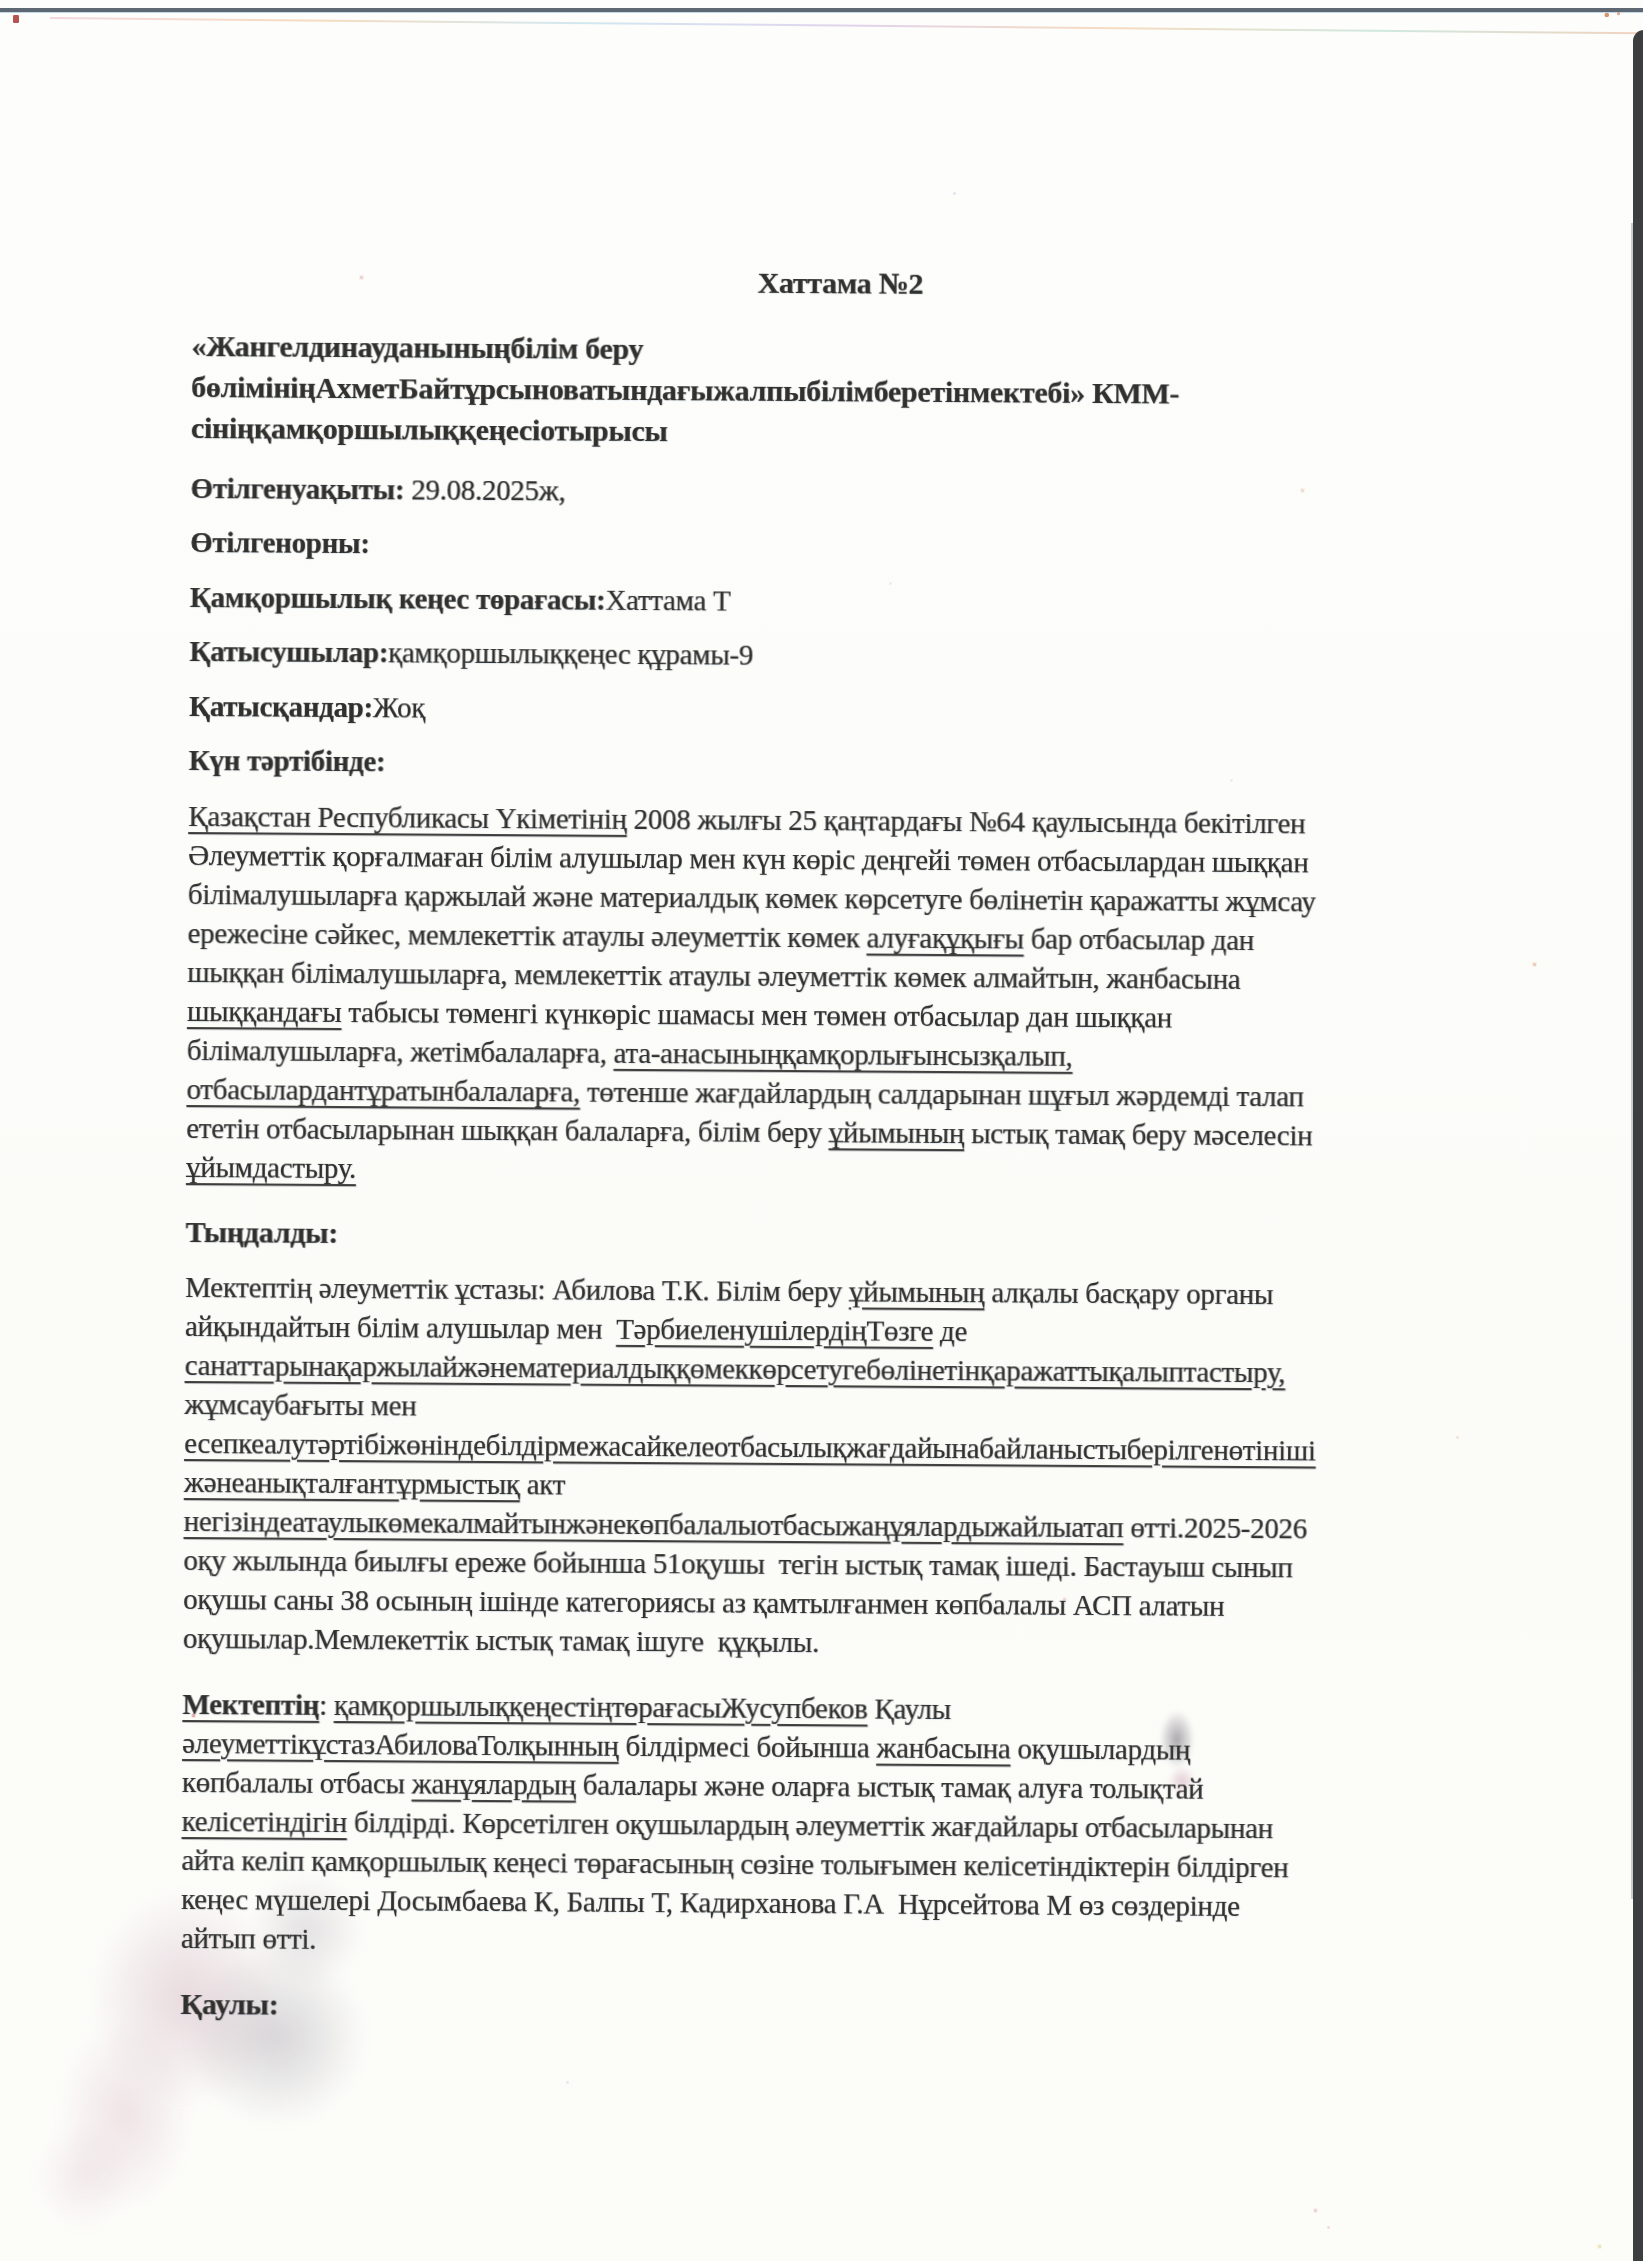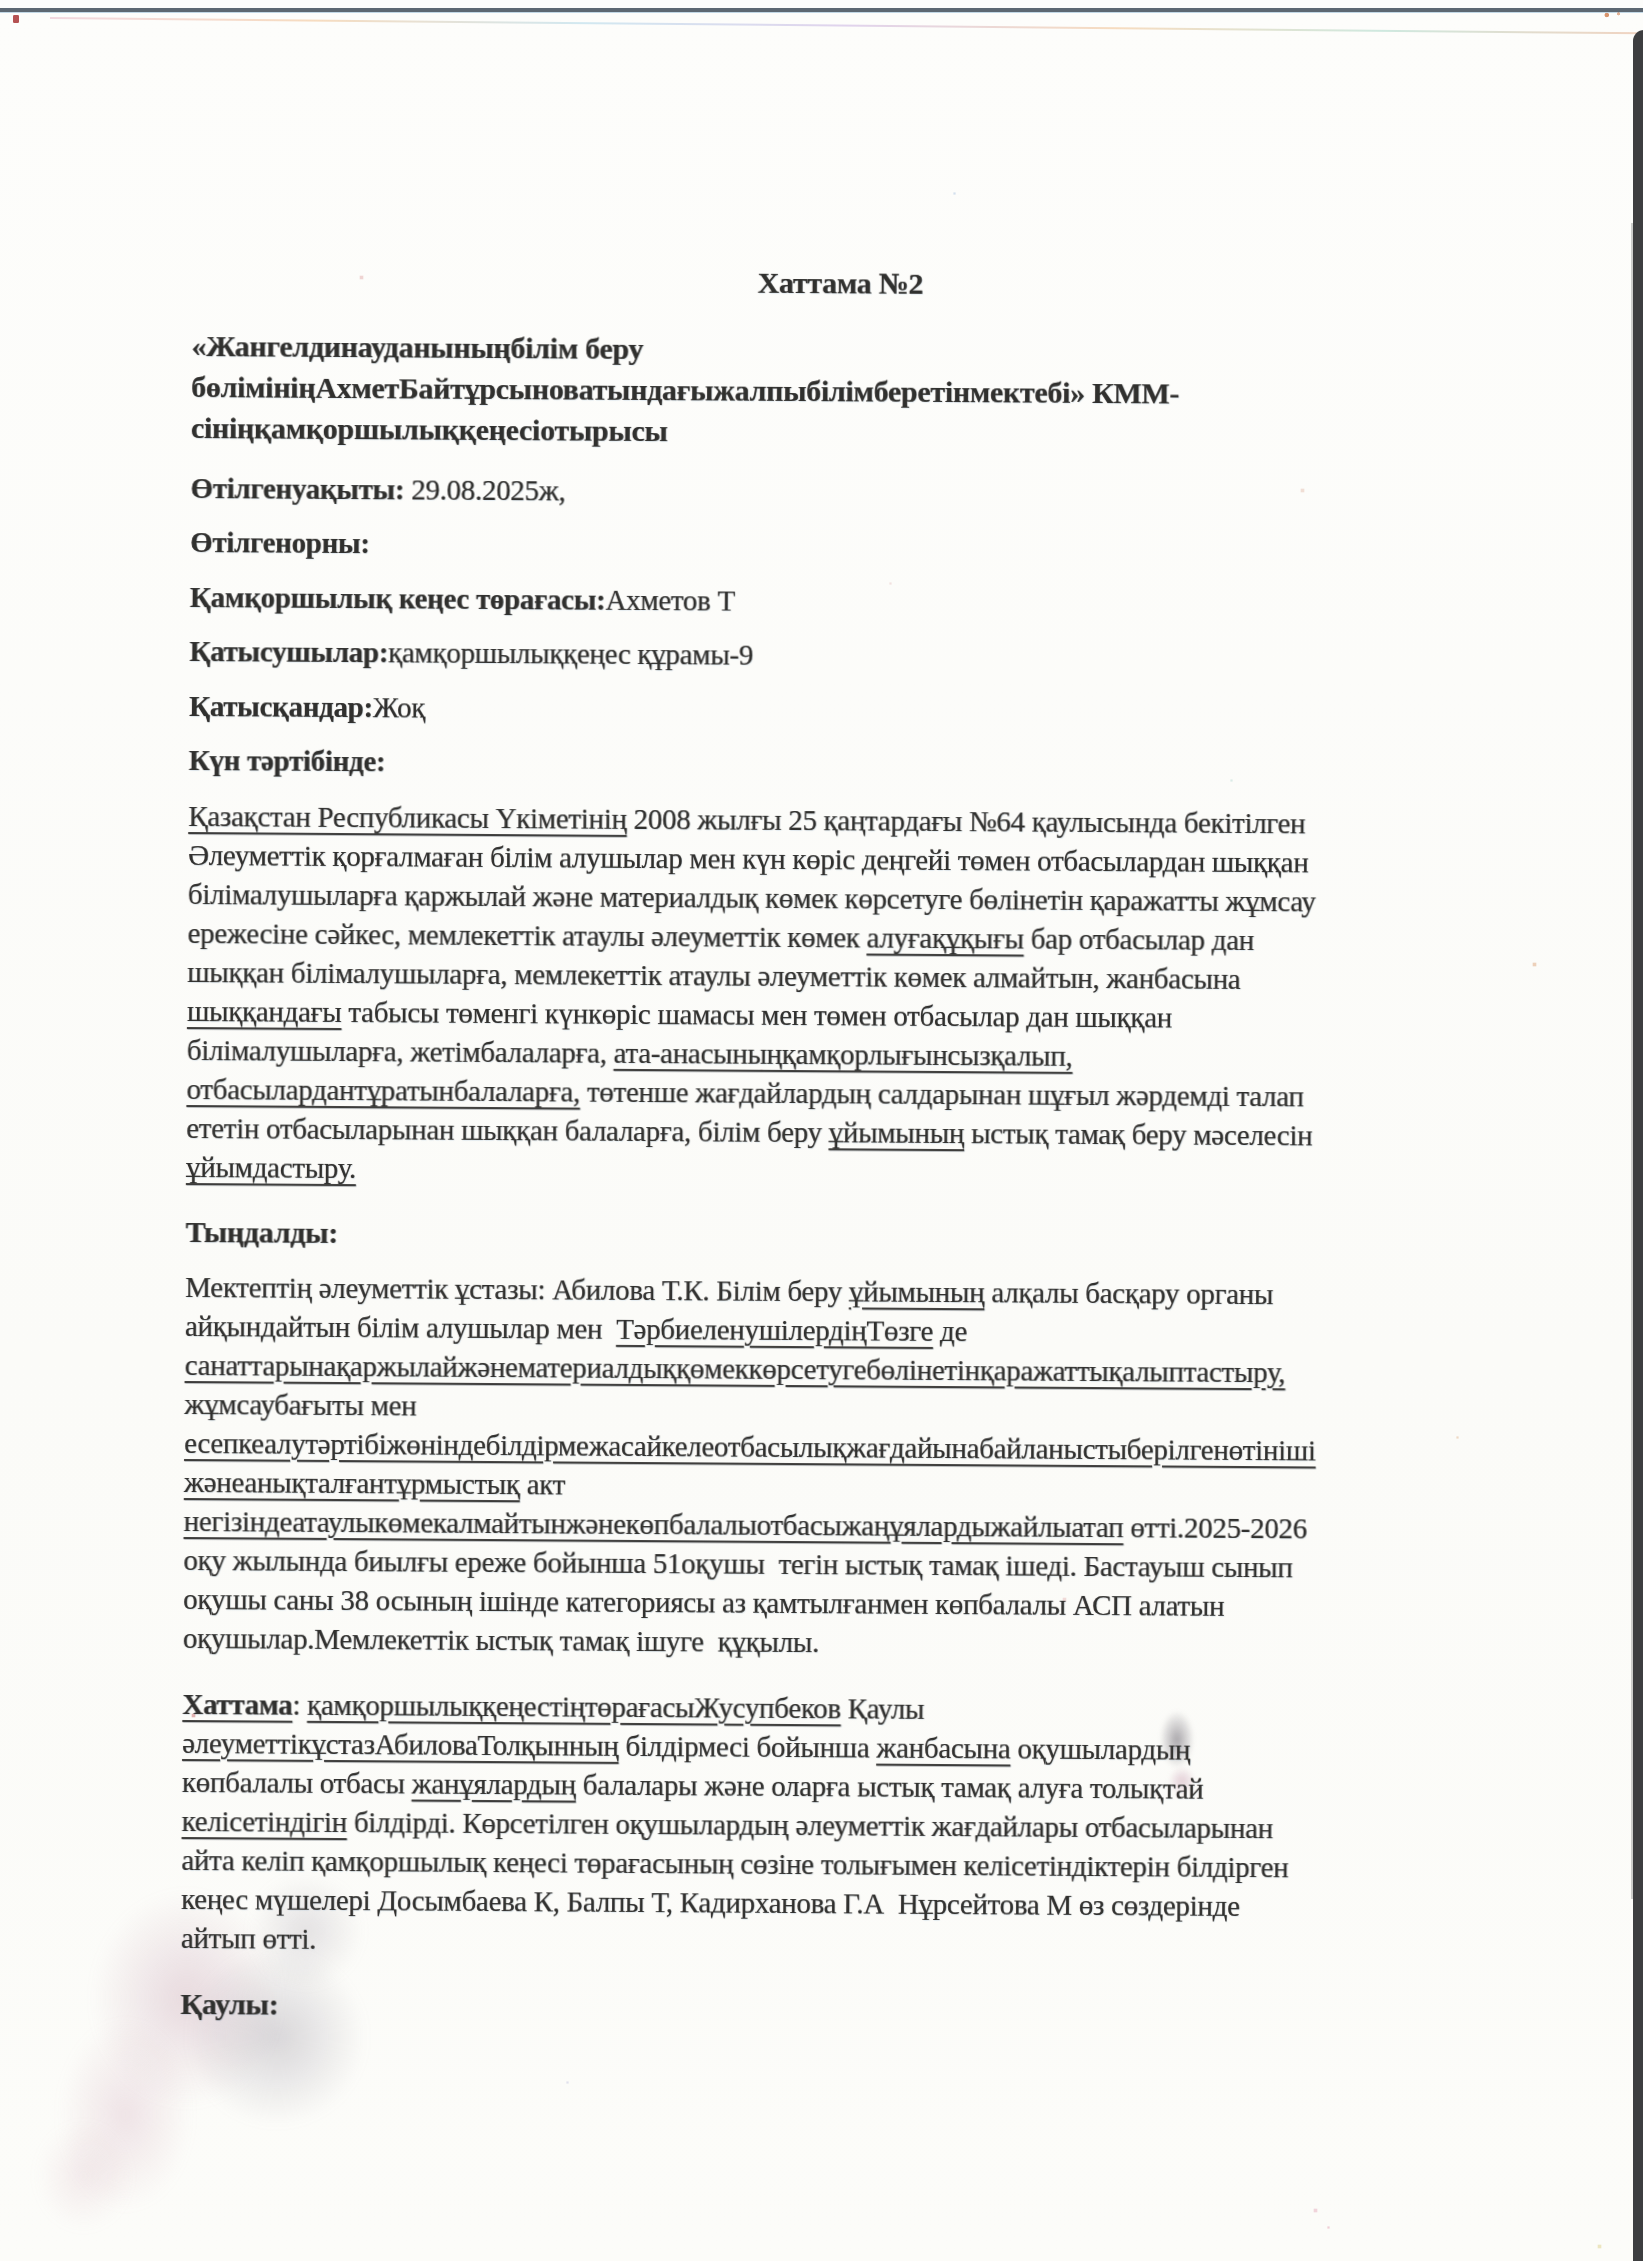--- a/index.html
+++ b/index.html
@@ -89,21 +89,21 @@
 
     <h1 class="title">Хаттама №2</h1>
 
     <p class="org-heading">«Жангелдинауданыныңбілім беру
 бөлімініңАхметБайтұрсыноватындағыжалпыбілімберетінмектебі» КММ-
 сініңқамқоршылыққеңесіотырысы</p>
 
     <div class="meta">
       <p class="meta-row"><span class="lbl">Өтілгенуақыты:</span><span> 29.08.2025ж,</span></p>
       <p class="meta-row"><span class="lbl">Өтілгенорны:</span><span></span></p>
-      <p class="meta-row"><span class="lbl">Қамқоршылық кеңес төрағасы:</span><span>Ахметов Т</span></p>
+      <p class="meta-row"><span class="lbl">Қамқоршылық кеңес төрағасы:</span><span>Хаттама Т</span></p>
       <p class="meta-row"><span class="lbl">Қатысушылар:</span><span>қамқоршылыққеңес құрамы-9</span></p>
       <p class="meta-row"><span class="lbl">Қатысқандар:</span><span>Жоқ</span></p>
       <p class="meta-row"><span class="lbl">Күн тәртібінде:</span><span></span></p>
     </div>
 
     <p class="para"><span class="u">Қазақстан Республикасы Үкіметінің</span><span> 2008 жылғы 25 қаңтардағы №64 қаулысында бекітілген
 Әлеуметтік қорғалмаған білім алушылар мен күн көріс деңгейі төмен отбасылардан шыққан
 білімалушыларға қаржылай және материалдық көмек көрсетуге бөлінетін қаражатты жұмсау
 ережесіне сәйкес, мемлекеттік атаулы әлеуметтік көмек </span><span class="u">алуғақұқығы</span><span> бар отбасылар дан
 шыққан білімалушыларға, мемлекеттік атаулы әлеуметтік көмек алмайтын, жанбасына
@@ -119,21 +119,21 @@
 айқындайтын білім алушылар мен  </span><span class="u">ТәрбиеленушілердіңТөзге</span><span> де
 </span><span class="u">санаттарынақаржылайжәнематериалдыққөмеккөрсетугебөлінетінқаражаттықалыптастыру,</span><span>
 жұмсаубағыты мен
 </span><span class="u">есепкеалутәртібіжөніндебілдірмежасайкелеотбасылықжағдайынабайланыстыберілгенөтініші</span><span>
 </span><span class="u">жәнеанықталғантұрмыстық</span><span> акт
 </span><span class="u">негізіндеатаулыкөмекалмайтынжәнекөпбалалыотбасыжаңұялардыжайлыатап</span><span> өтті.2025-2026
 оқу жылында биылғы ереже бойынша 51оқушы  тегін ыстық тамақ ішеді. Бастауыш сынып
 оқушы саны 38 осының ішінде категориясы аз қамтылғанмен көпбалалы АСП алатын
 оқушылар.Мемлекеттік ыстық тамақ ішуге  құқылы.</span></p>
 
-    <p class="para zh"><span class="u b">Хаттама</span><span>: </span><span class="u">қамқоршылыққеңестіңтөрағасыЖусупбеков</span><span> Қаулы
+    <p class="para zh"><span class="u b">Мектептің</span><span>: </span><span class="u">қамқоршылыққеңестіңтөрағасыЖусупбеков</span><span> Қаулы
 </span><span class="u">әлеуметтікұстазАбиловаТолқынның</span><span> білдірмесі бойынша </span><span class="u">жанбасына</span><span> оқушылардың
 көпбалалы отбасы </span><span class="u">жанұялардың</span><span> балалары және оларға ыстық тамақ алуға толықтай
 </span><span class="u">келісетіндігін</span><span> білдірді. Көрсетілген оқушылардың әлеуметтік жағдайлары отбасыларынан
 айта келіп қамқоршылық кеңесі төрағасының сөзіне толығымен келісетіндіктерін білдірген
 кеңес мүшелері Досымбаева К, Балпы Т, Кадирханова Г.А  Нұрсейтова М өз сөздерінде
 айтып өтті.</span></p>
 
     <p class="section-heading qy">Қаулы:</p>
 
   </div>

